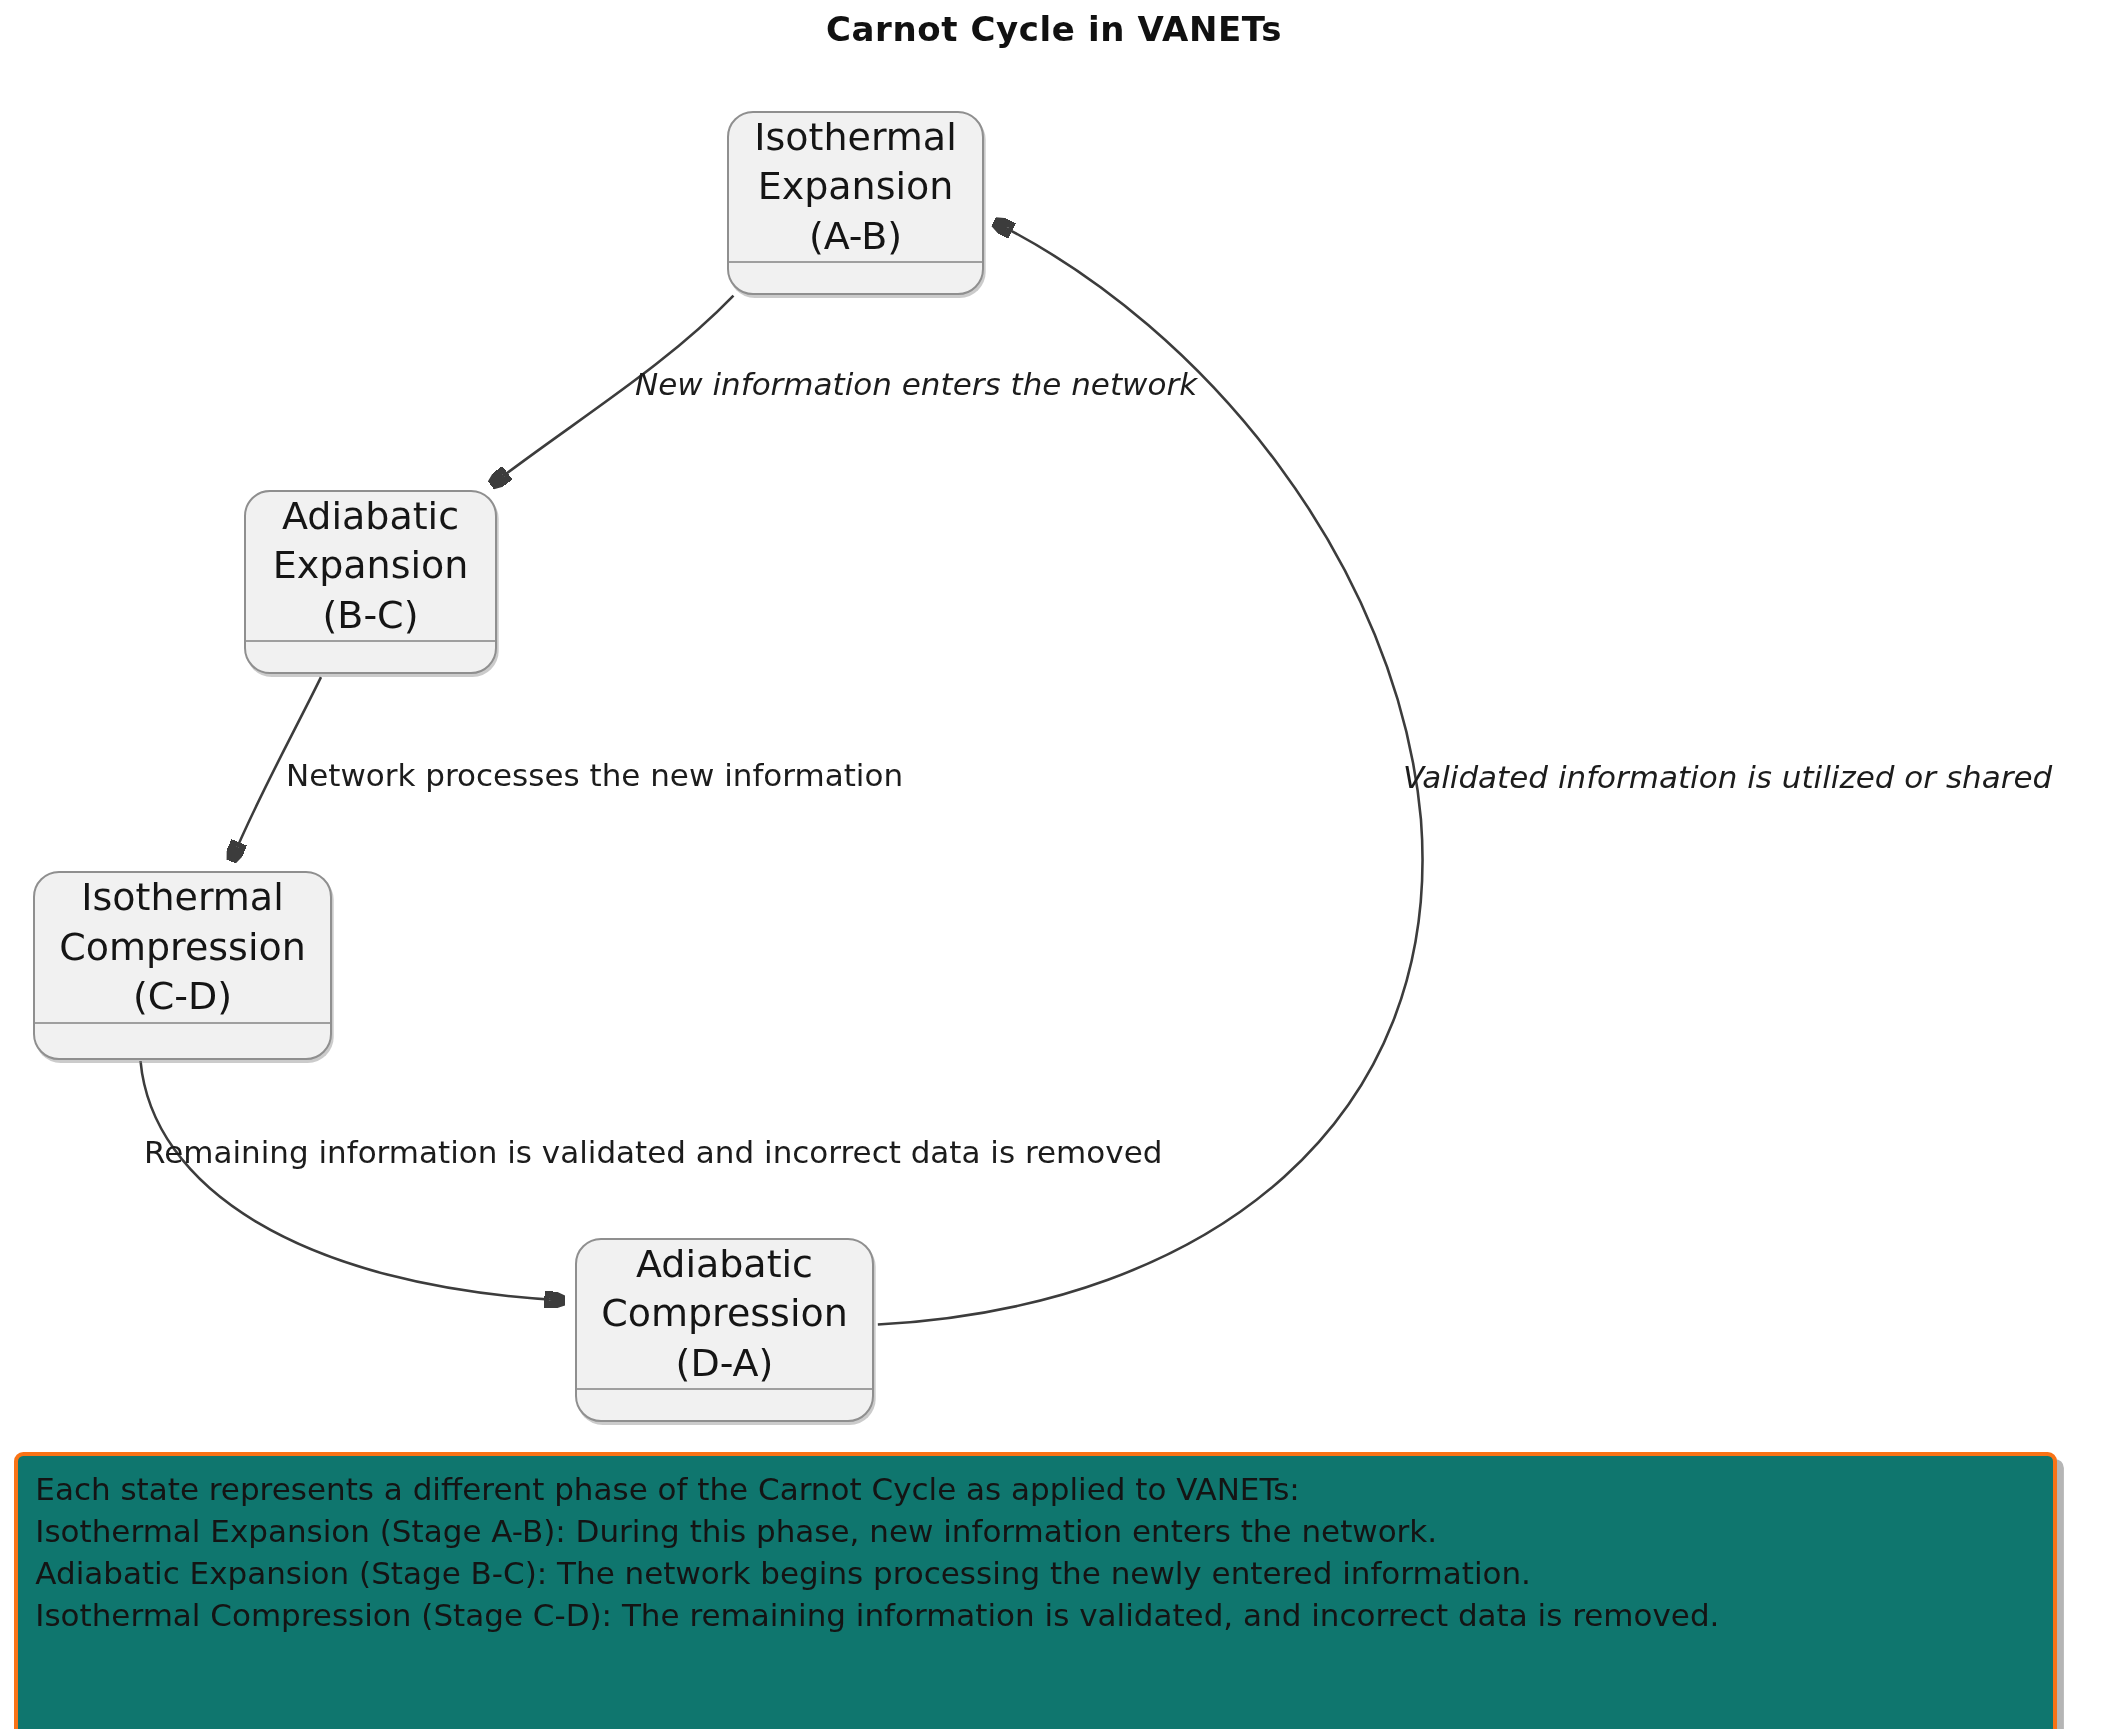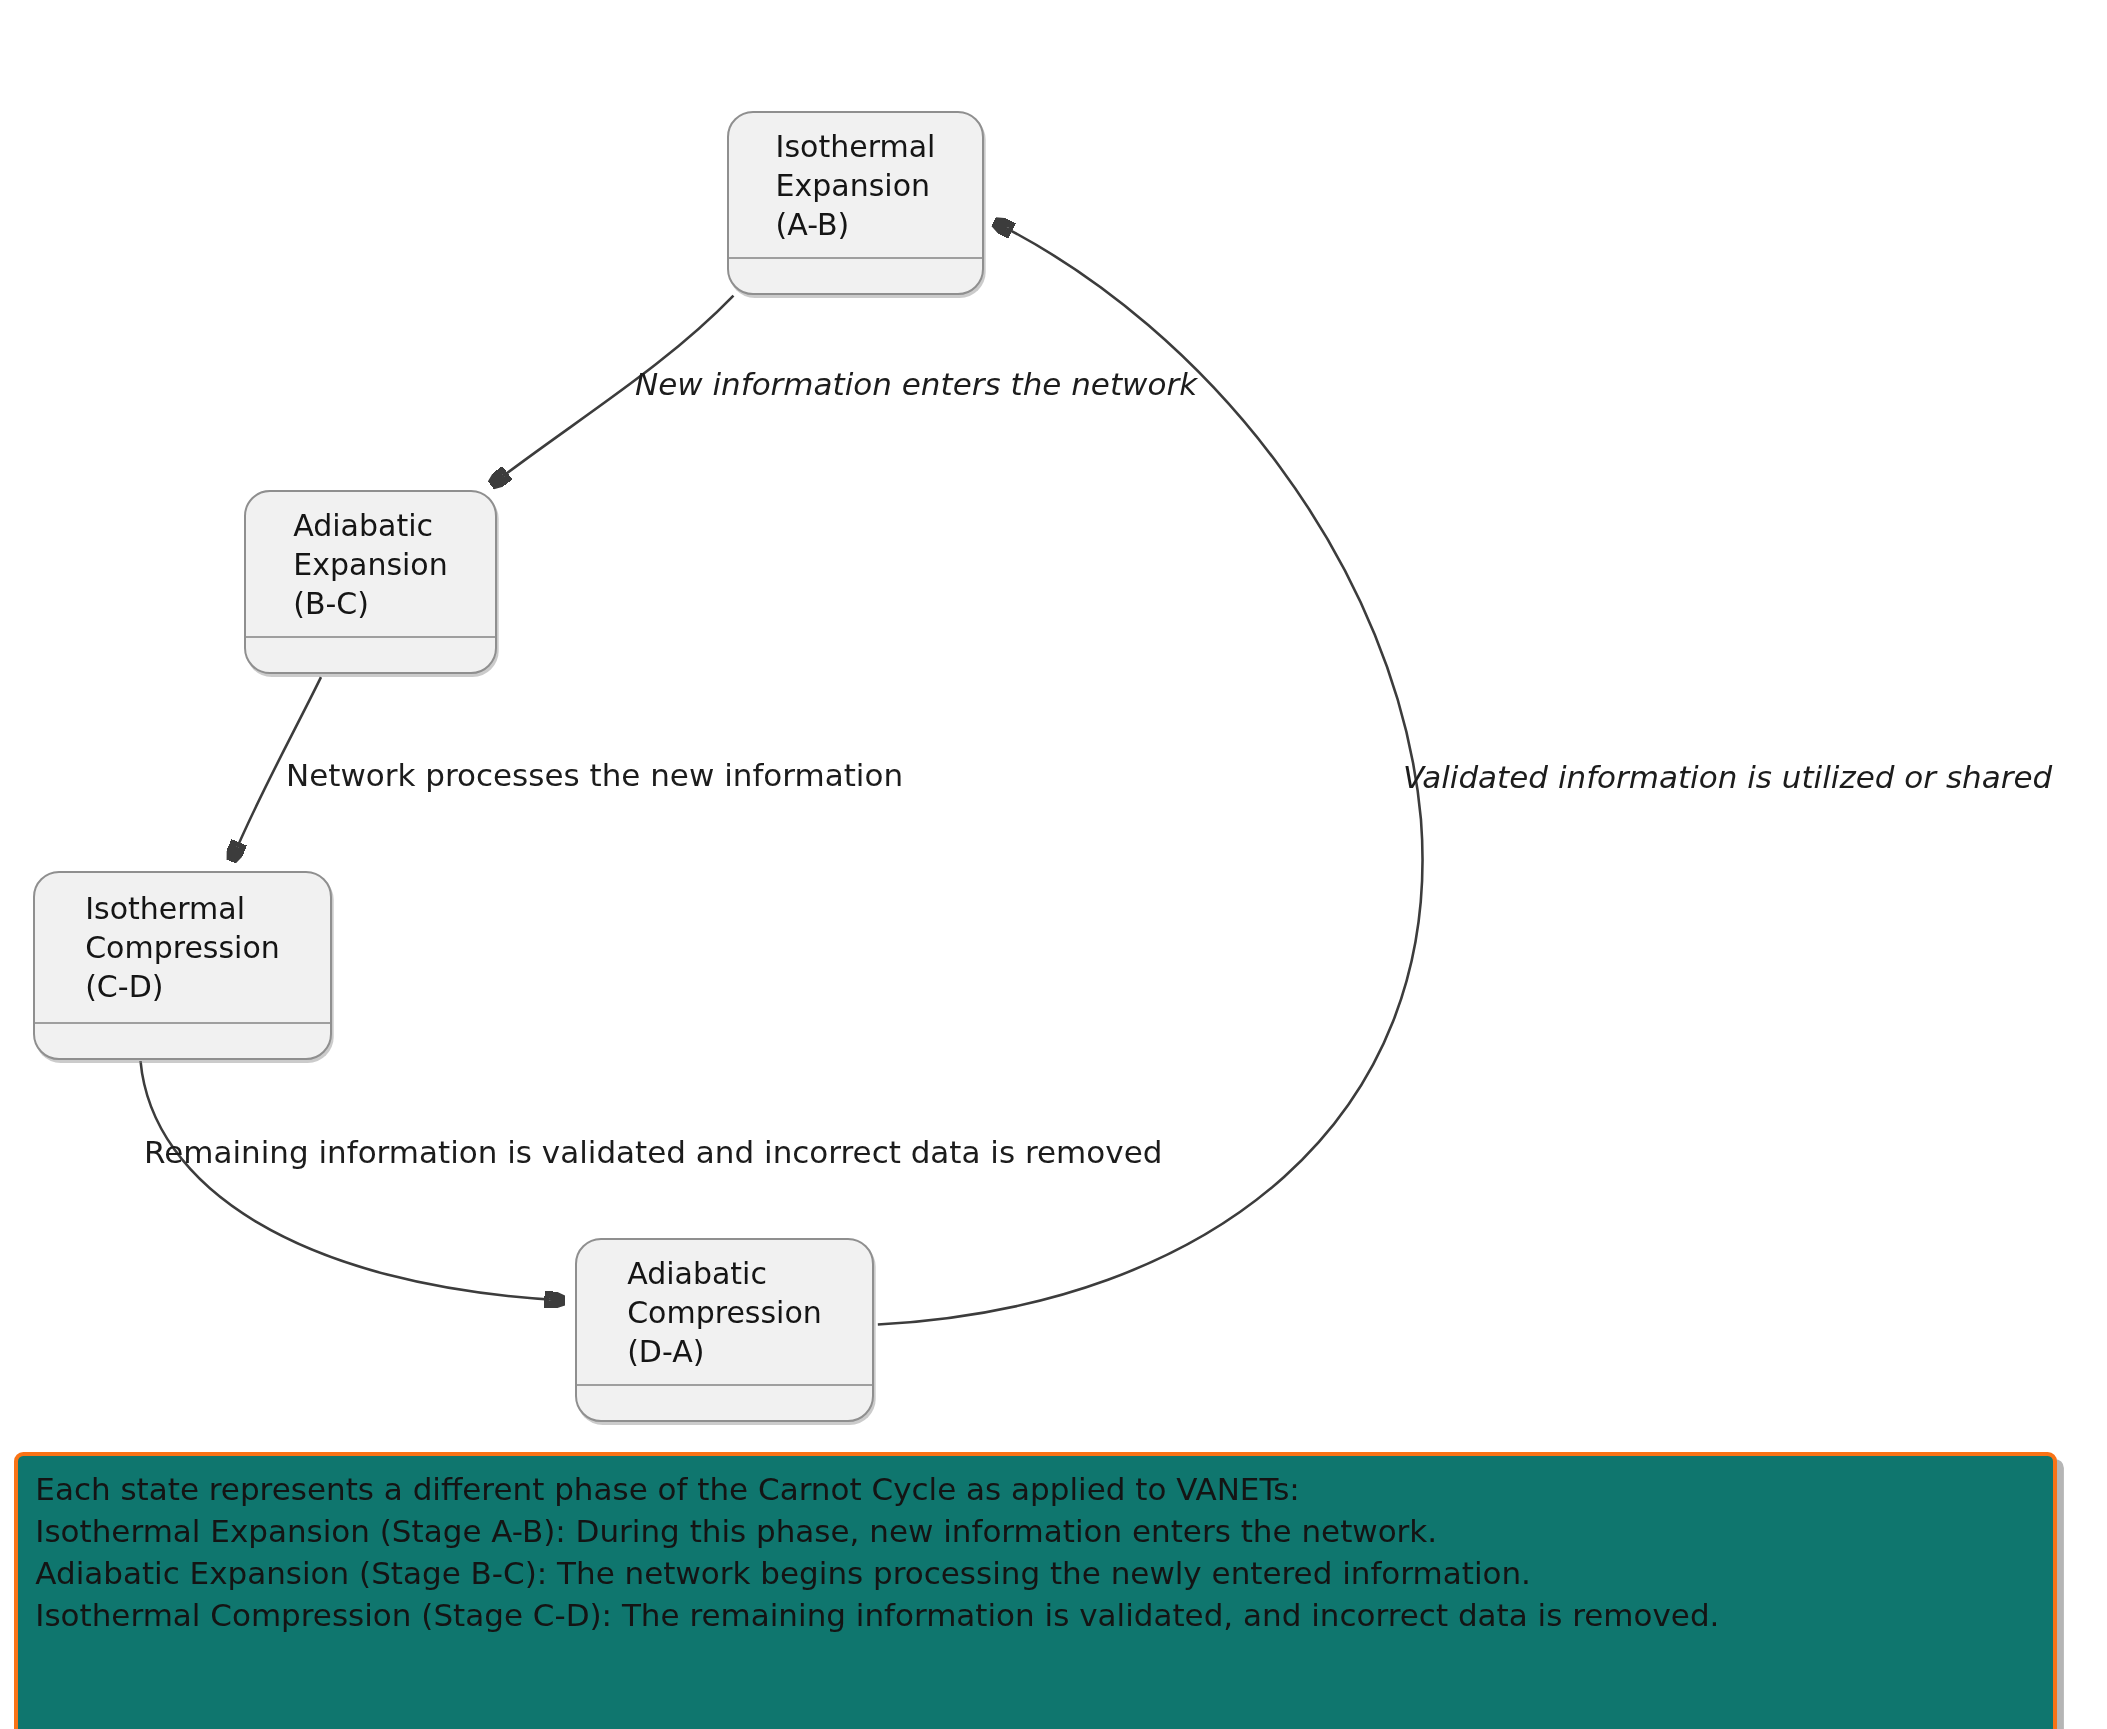--- a/index.html
+++ b/index.html
@@ -30,22 +30,23 @@
     box-shadow: 1.7px 2.9px 0 rgba(140,140,140,0.45);
     display: flex;
     flex-direction: column;
     box-sizing: border-box;
   }
   .node-label {
     flex: 1;
     display: flex;
     align-items: center;
     justify-content: center;
+    text-align: center;
     white-space: pre-line;
-    font-size: 30px;
+    font-size: 38px;
     line-height: 1.3;
     color: #151515;
   }
   .node-footer {
     height: 34px;
     border-top: 2.3px solid #9f9f9f;
   }
   #edges {
     position: absolute;
     left: 0; top: 0;
@@ -91,20 +92,21 @@
   #elabel-1 { left: 635px; top: 366px; font-style: italic; }
   #elabel-2 { left: 286px;  top: 757px; }
   #elabel-3 { left: 144px;  top: 1134px; }
   #elabel-4 { left: 1403px; top: 759px; font-style: italic; }
 </style>
 </head>
 <body>
 
 <div id="canvas">
 
+  <div class="title">Carnot Cycle in VANETs</div>
 
   <svg id="edges" viewBox="0 0 3679 3018" xmlns="http://www.w3.org/2000/svg">
     <defs>
       <marker id="arrow" viewBox="0 0 10 8" refX="9.5" refY="4" markerWidth="8" markerHeight="6.5" orient="auto">
         <path d="M 0 0 L 10 4 L 0 8 z" fill="#3c3c3c" stroke="none"></path>
       </marker>
     </defs>
     <path d="M 1280 516 C 1160 640, 1010 730, 858 846" marker-end="url(#arrow)"></path>
     <path d="M 560 1182 C 508 1288, 448 1395, 404 1502" marker-end="url(#arrow)"></path>
     <path d="M 245 1852 C 265 2070, 520 2245, 984 2270" marker-end="url(#arrow)"></path>

